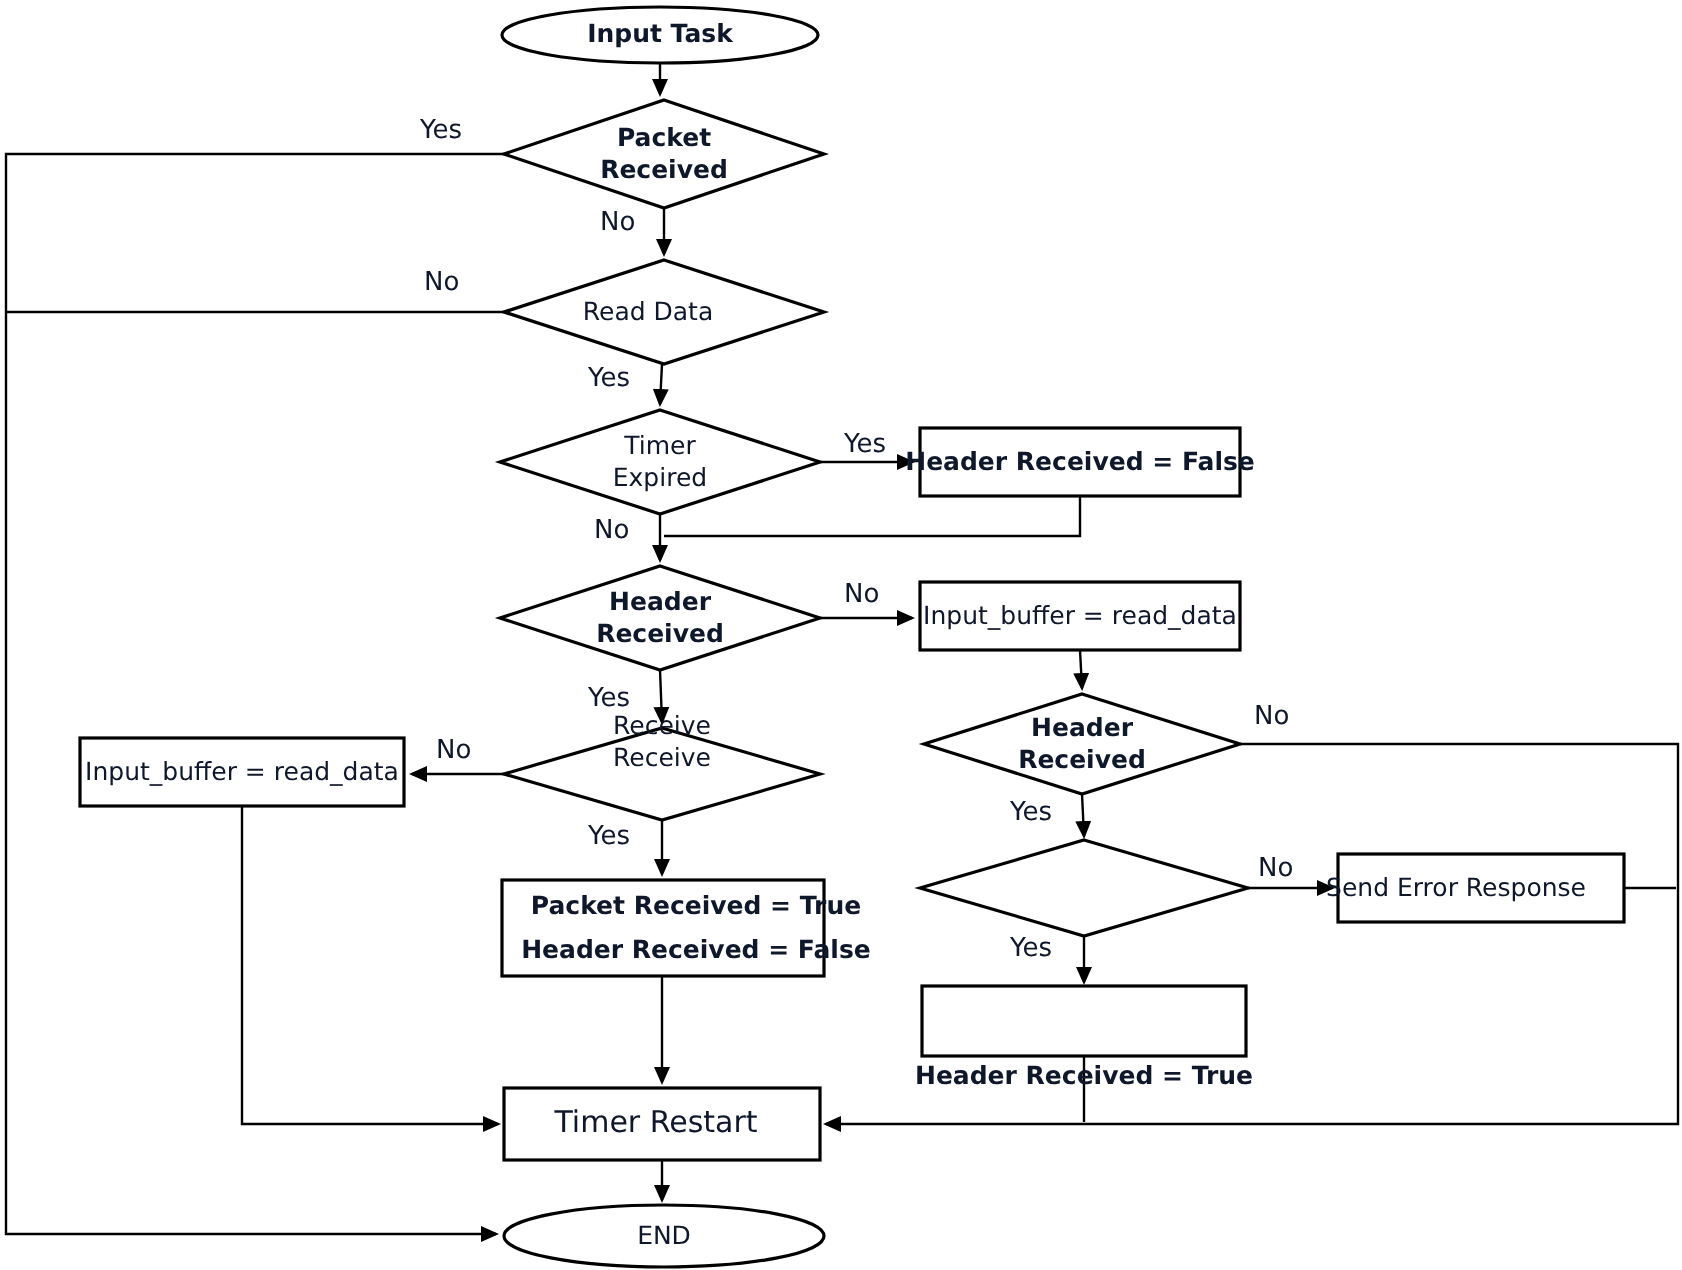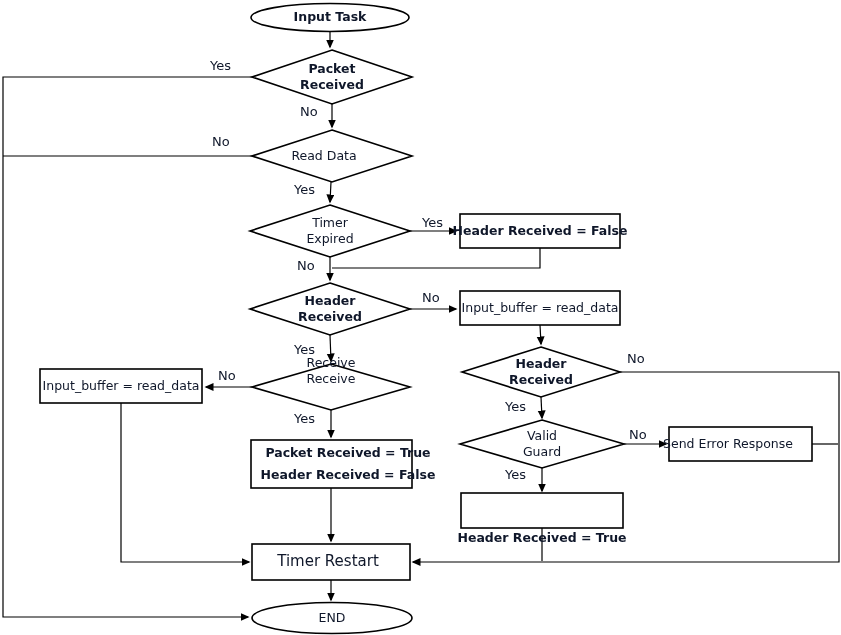--- a/index.html
+++ b/index.html
@@ -143,24 +143,20 @@
   <div class="node-text bold gapped" style="left:251px; top:440px; width:194px; height:48px;">
     <div>Packet Received = True</div>
     <div>Header Received = False</div>
   </div>
 
   <div class="node-text bold" style="left:491px; top:347px; width:100px; height:50px;">
     <div>Header</div>
     <div>Received</div>
   </div>
 
-  <div class="node-text" style="left:492px; top:420px; width:100px; height:48px;">
-    <div>Valid</div>
-    <div>Guard</div>
-  </div>
 
   <div class="node-text" style="left:669px; top:427px; width:118px; height:34px;">
     <div>Send Error Response</div>
   </div>
 
   <div class="node-text bold" style="left:461px; top:493px; width:162px; height:35px;margin-top:28px;">
     <div>Header Received = True</div>
   </div>
 
   <div class="node-text big" style="left:252px; top:544px; width:152px; height:36px;">

